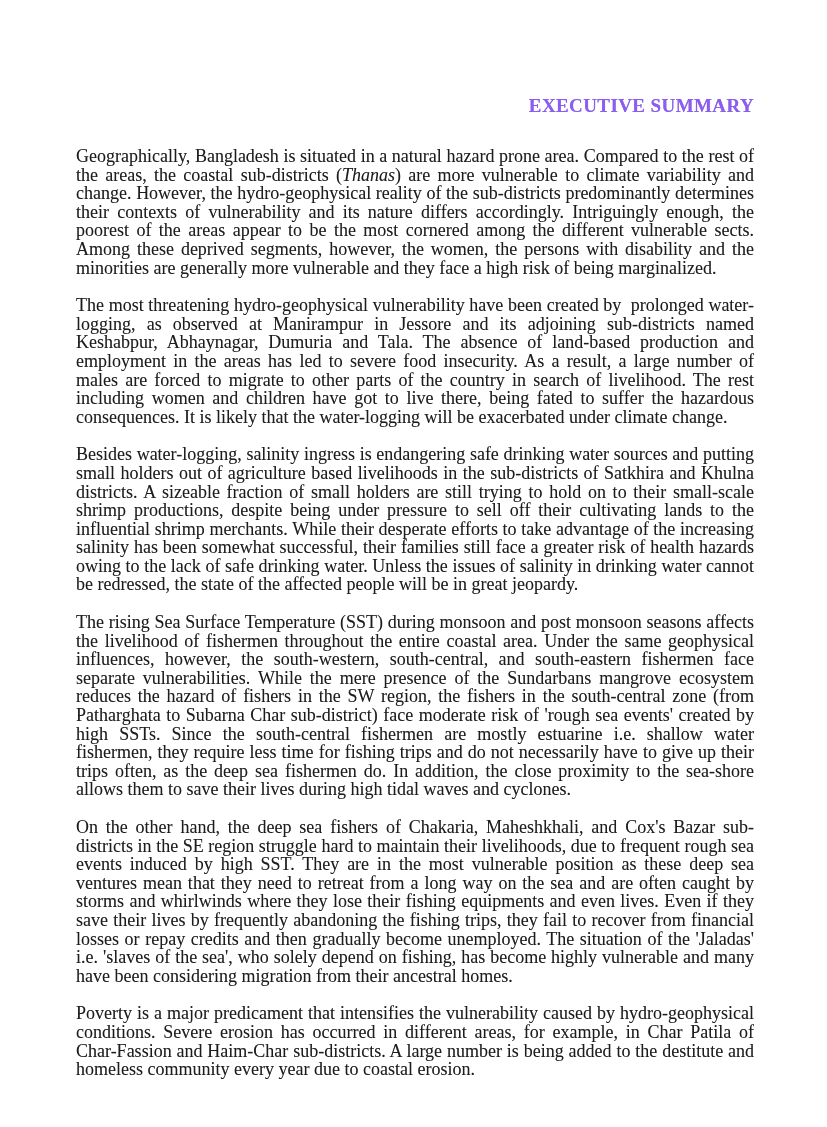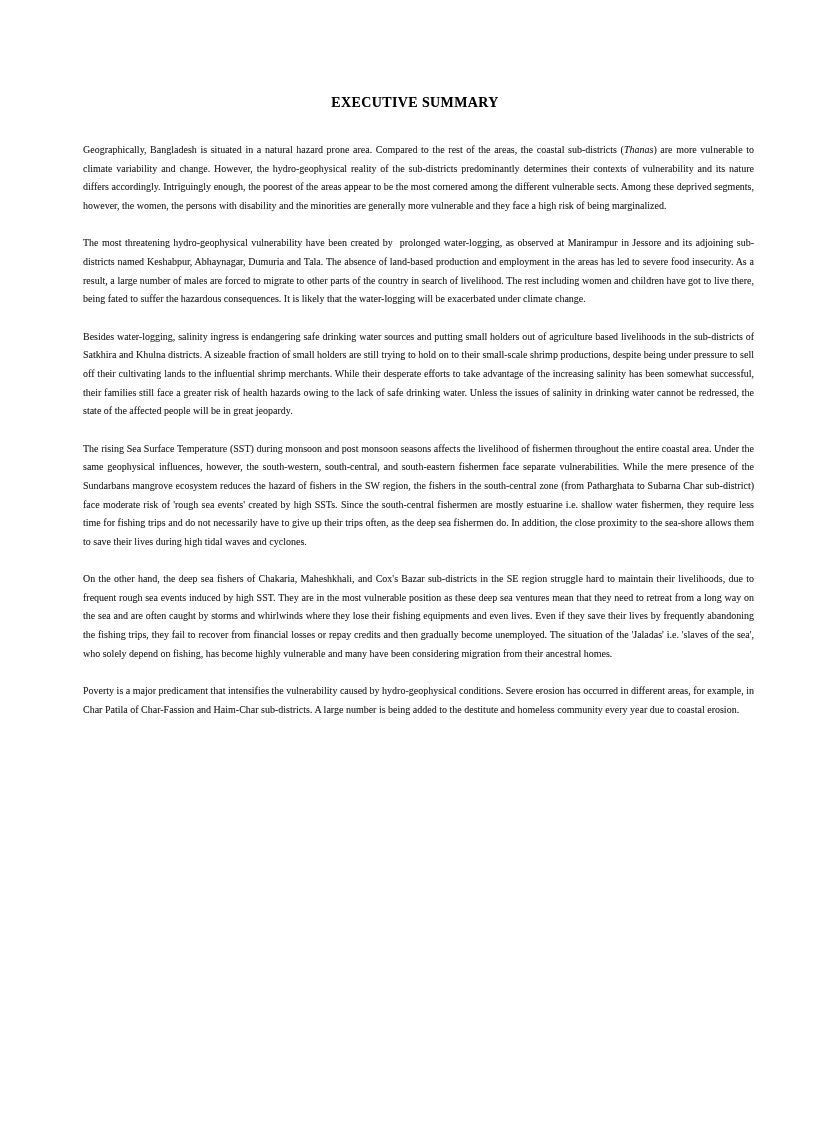--- a/index.html
+++ b/index.html
@@ -20,33 +20,33 @@
     height: 1127px;
     background: #ffffff;
   }
   .content {
     position: absolute;
     left: 76px;
     top: 95px;
     width: 678px;
   }
   .doc-title {
-    font-size: 14px;
+    font-size: 19px;
     font-weight: bold;
-    text-align: center;
+    text-align: right;
     letter-spacing: 0.4px;
     margin: 0 0 30px 0;
-    color: #000000;
+    color: #8b5cf6;
     text-shadow: 0 0 0.4px rgba(0,0,0,0.35);
   }
   .para {
-    font-size: 10px;
+    font-size: 18px;
     line-height: 18.6px;
     text-align: justify;
-    margin: 0 0 19px 7px;
+    margin: 0 0 19px 0;
     color: #1d1d1d;
     text-shadow: 0 0 0.4px rgba(0,0,0,0.3);
   }
   .para em {
     font-style: italic;
   }
   .page-footer {
     position: absolute;
     left: 0;
     right: 0;

